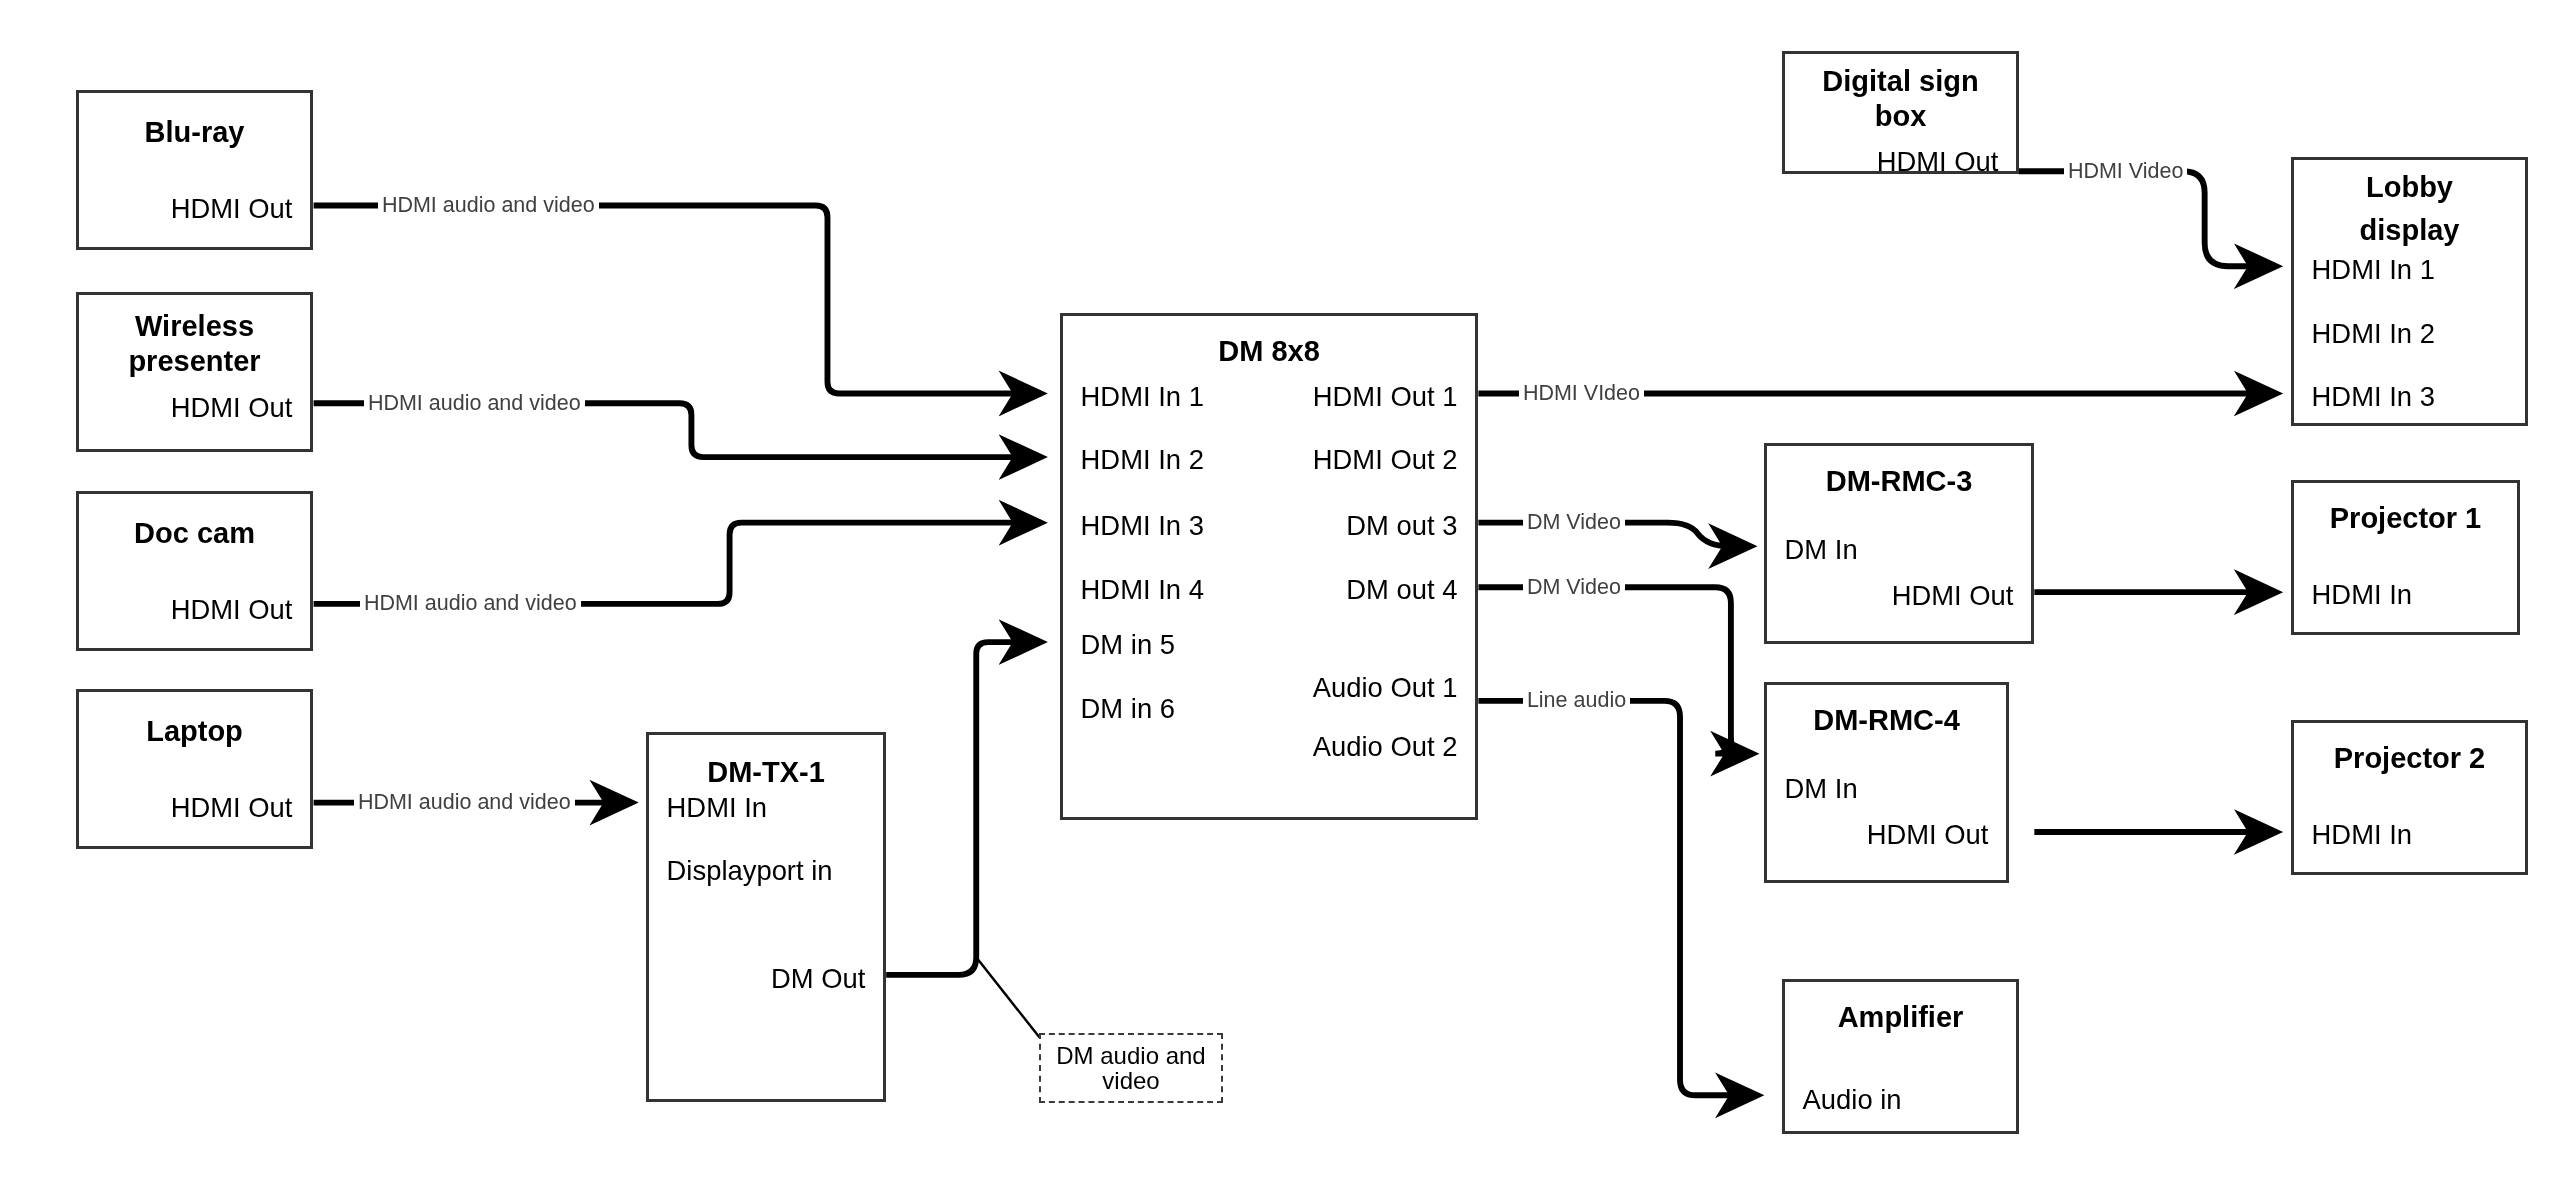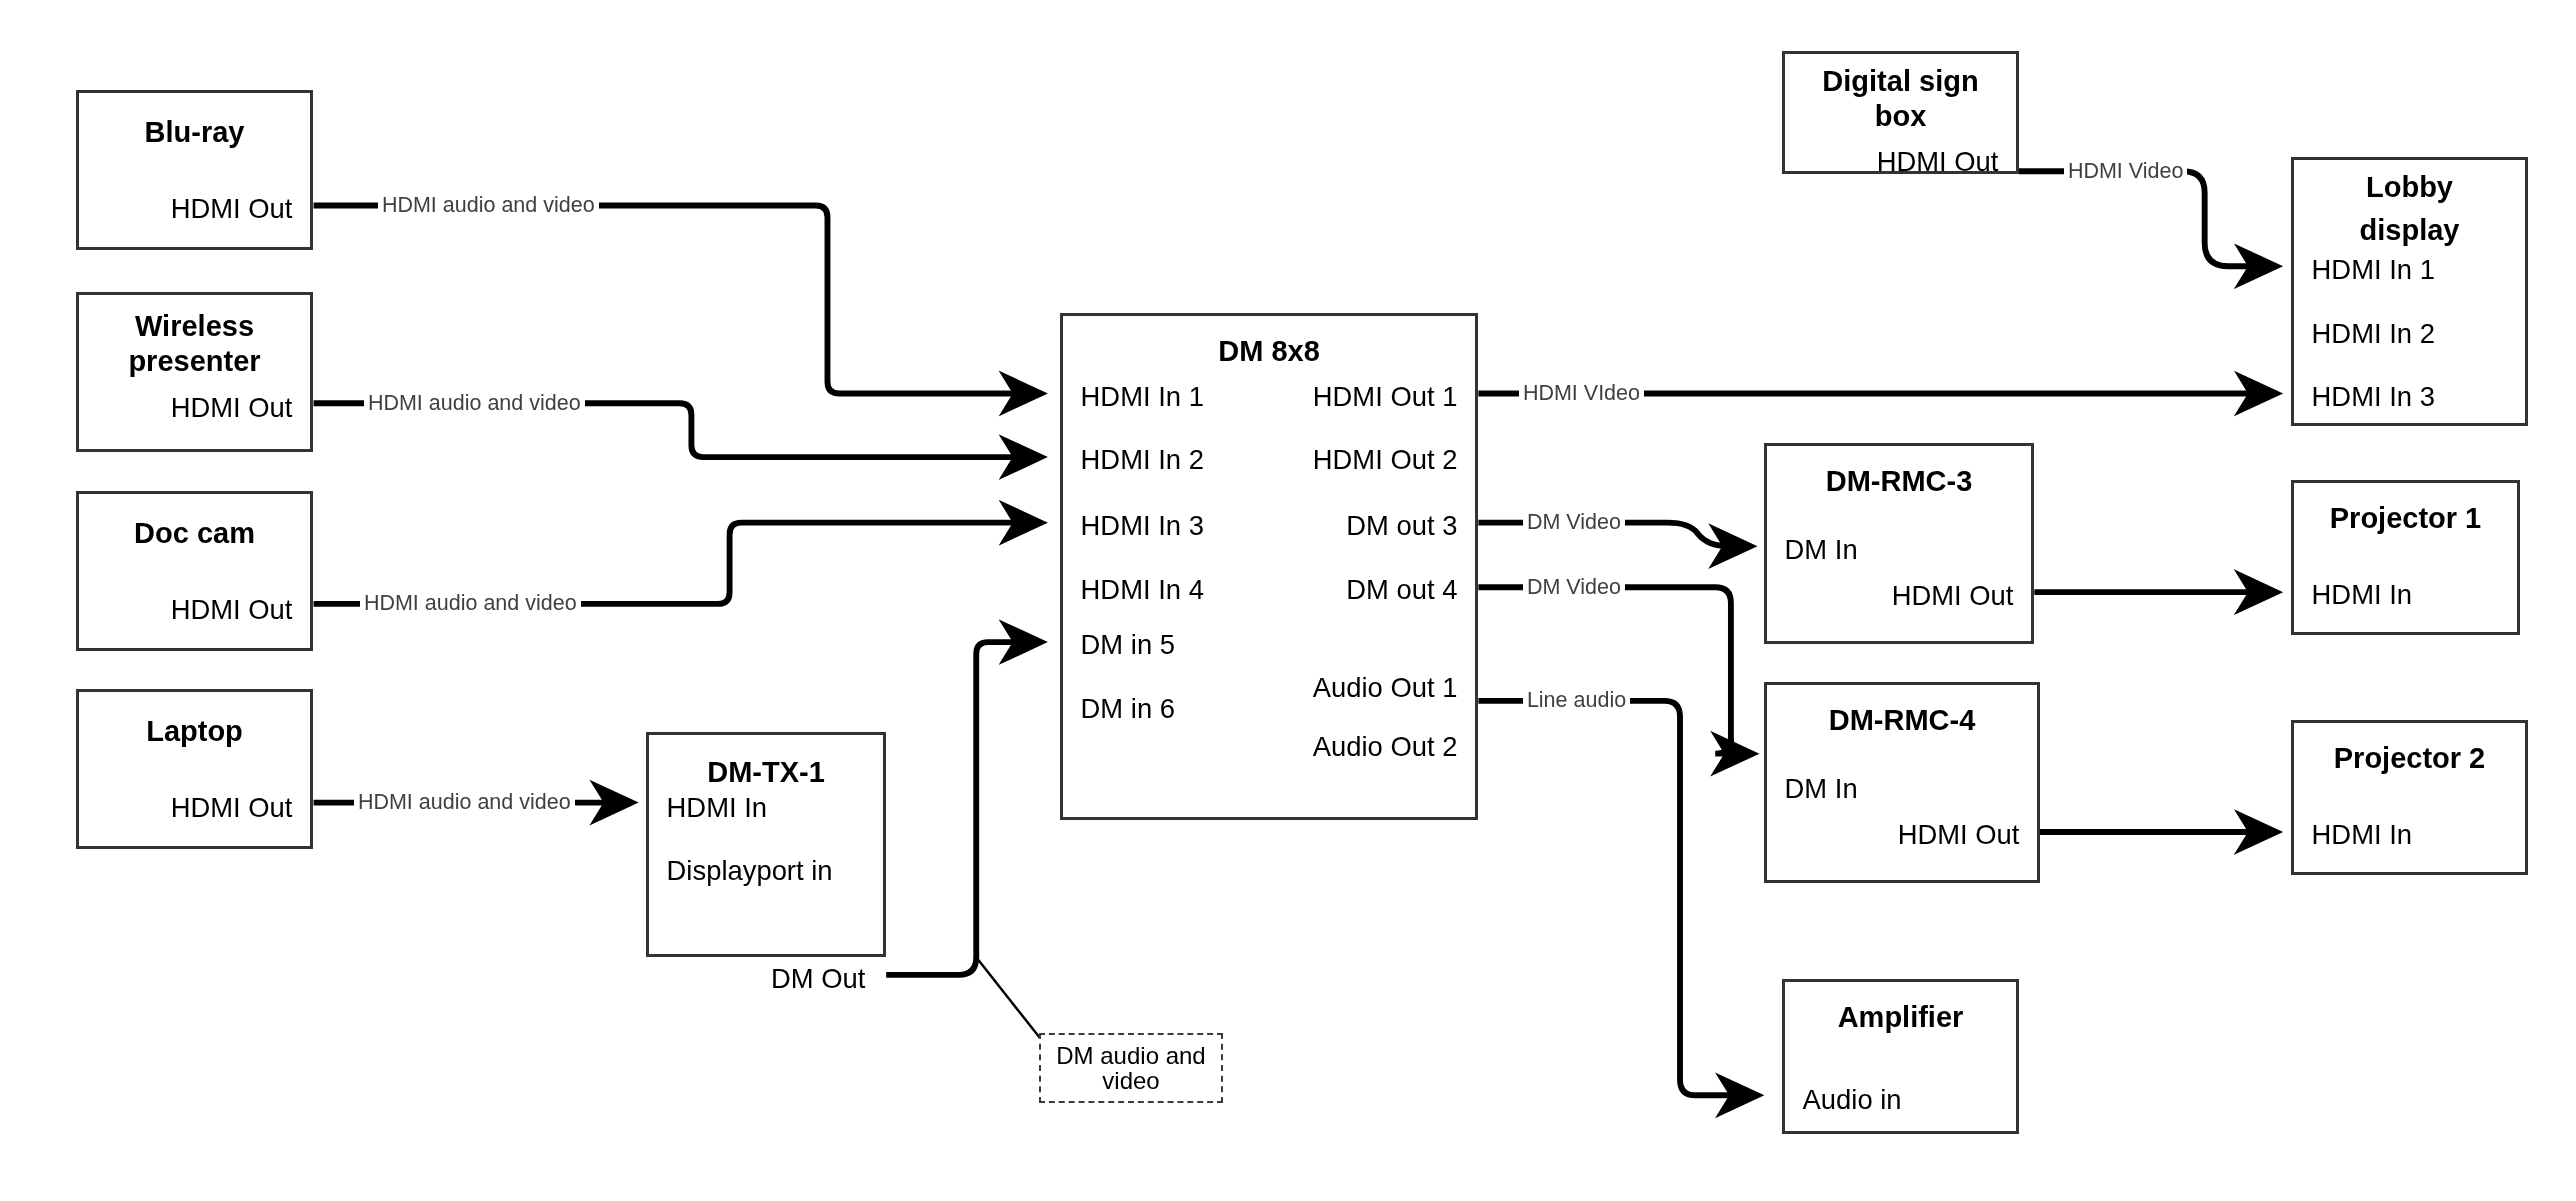--- a/index.html
+++ b/index.html
@@ -131,21 +131,21 @@
   <div class="node" style="left:76px; top:491px; width:237px; height:160px;">
     <div class="node-title" style="top:21.5px;">Doc cam</div>
     <div class="port port-right" style="top:100px;">HDMI Out</div>
   </div>
 
   <div class="node" style="left:76px; top:689px; width:237px; height:160px;">
     <div class="node-title" style="top:21.5px;">Laptop</div>
     <div class="port port-right" style="top:100px;">HDMI Out</div>
   </div>
 
-  <div class="node" style="left:646px; top:732px; width:240px; height:225px;">
+  <div class="node" style="left:646px; top:732px; width:240px; height:370px;">
     <div class="node-title" style="top:19.6px;">DM-TX-1</div>
     <div class="port port-left" style="top:57px;">HDMI In</div>
     <div class="port port-left" style="top:120px;">Displayport in</div>
     <div class="port port-right" style="top:228px;">DM Out</div>
   </div>
 
   <div class="node" style="left:1060px; top:313px; width:418px; height:507px;">
     <div class="node-title" style="top:17.6px;">DM 8x8</div>
 
     <div class="port port-left" style="top:65px;">HDMI In 1</div>
@@ -176,21 +176,21 @@
     <div class="port port-left" style="top:158px;">HDMI In 2</div>
     <div class="port port-left" style="top:221px;">HDMI In 3</div>
   </div>
 
   <div class="node" style="left:1764px; top:443px; width:270px; height:201px;">
     <div class="node-title" style="top:17.6px;">DM-RMC-3</div>
     <div class="port port-left" style="top:88px;">DM In</div>
     <div class="port port-right" style="top:134px;">HDMI Out</div>
   </div>
 
-  <div class="node" style="left:1764px; top:682px; width:276px; height:201px;">
+  <div class="node" style="left:1764px; top:682px; width:245px; height:201px;">
     <div class="node-title" style="top:17.6px;">DM-RMC-4</div>
     <div class="port port-left" style="top:88px;">DM In</div>
     <div class="port port-right" style="top:134px;">HDMI Out</div>
   </div>
 
   <div class="node" style="left:2291px; top:480px; width:229px; height:155px;">
     <div class="node-title" style="top:17.6px;">Projector 1</div>
     <div class="port port-left" style="top:96px;">HDMI In</div>
   </div>
 

